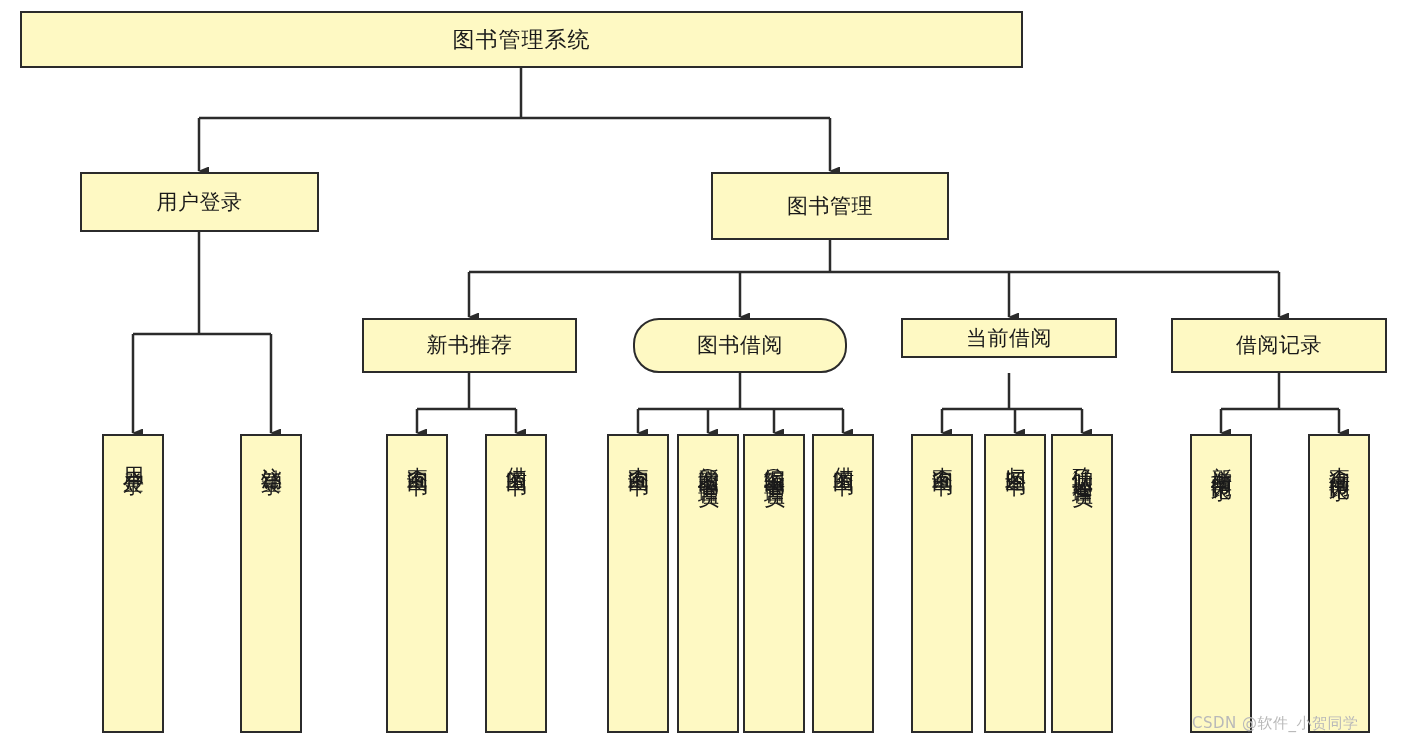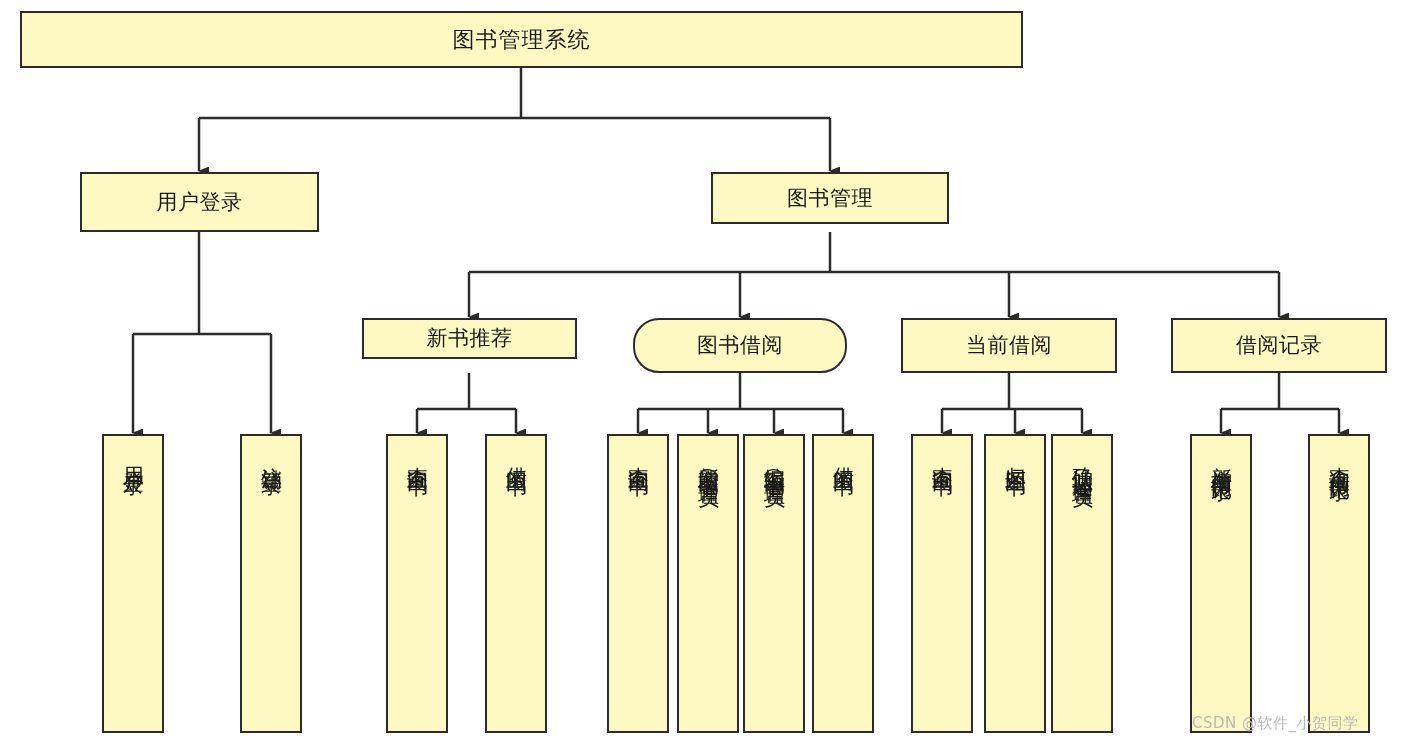--- a/index.html
+++ b/index.html
@@ -119,30 +119,30 @@
       </g>
   </svg>
 
   <div id="node-layer">
       <div class="node horizontal root" style="left: 20px; top: 11px; width: 1003px; height: 57px;">
         <span class="node-label">图书管理系统</span>
       </div>
       <div class="node horizontal" style="left: 80px; top: 172px; width: 239px; height: 60px;">
         <span class="node-label">用户登录</span>
       </div>
-      <div class="node horizontal" style="left: 711px; top: 172px; width: 238px; height: 52px;">
+      <div class="node horizontal" style="left: 711px; top: 172px; width: 238px; height: 68px;">
         <span class="node-label">图书管理</span>
       </div>
-      <div class="node horizontal" style="left: 362px; top: 318px; width: 215px; height: 41px;">
+      <div class="node horizontal" style="left: 362px; top: 318px; width: 215px; height: 55px;">
         <span class="node-label">新书推荐</span>
       </div>
       <div class="node horizontal" style="left: 633px; top: 318px; width: 214px; height: 55px; border-radius: 26px;">
         <span class="node-label">图书借阅</span>
       </div>
-      <div class="node horizontal" style="left: 901px; top: 318px; width: 216px; height: 55px;">
+      <div class="node horizontal" style="left: 901px; top: 318px; width: 216px; height: 40px;">
         <span class="node-label">当前借阅</span>
       </div>
       <div class="node horizontal" style="left: 1171px; top: 318px; width: 216px; height: 55px;">
         <span class="node-label">借阅记录</span>
       </div>
       <div class="node vertical" style="left: 102px; top: 434px; width: 62px; height: 299px;">
         <span class="node-label">用户登录</span>
       </div>
       <div class="node vertical" style="left: 240px; top: 434px; width: 62px; height: 299px;">
         <span class="node-label">注销登录</span>

